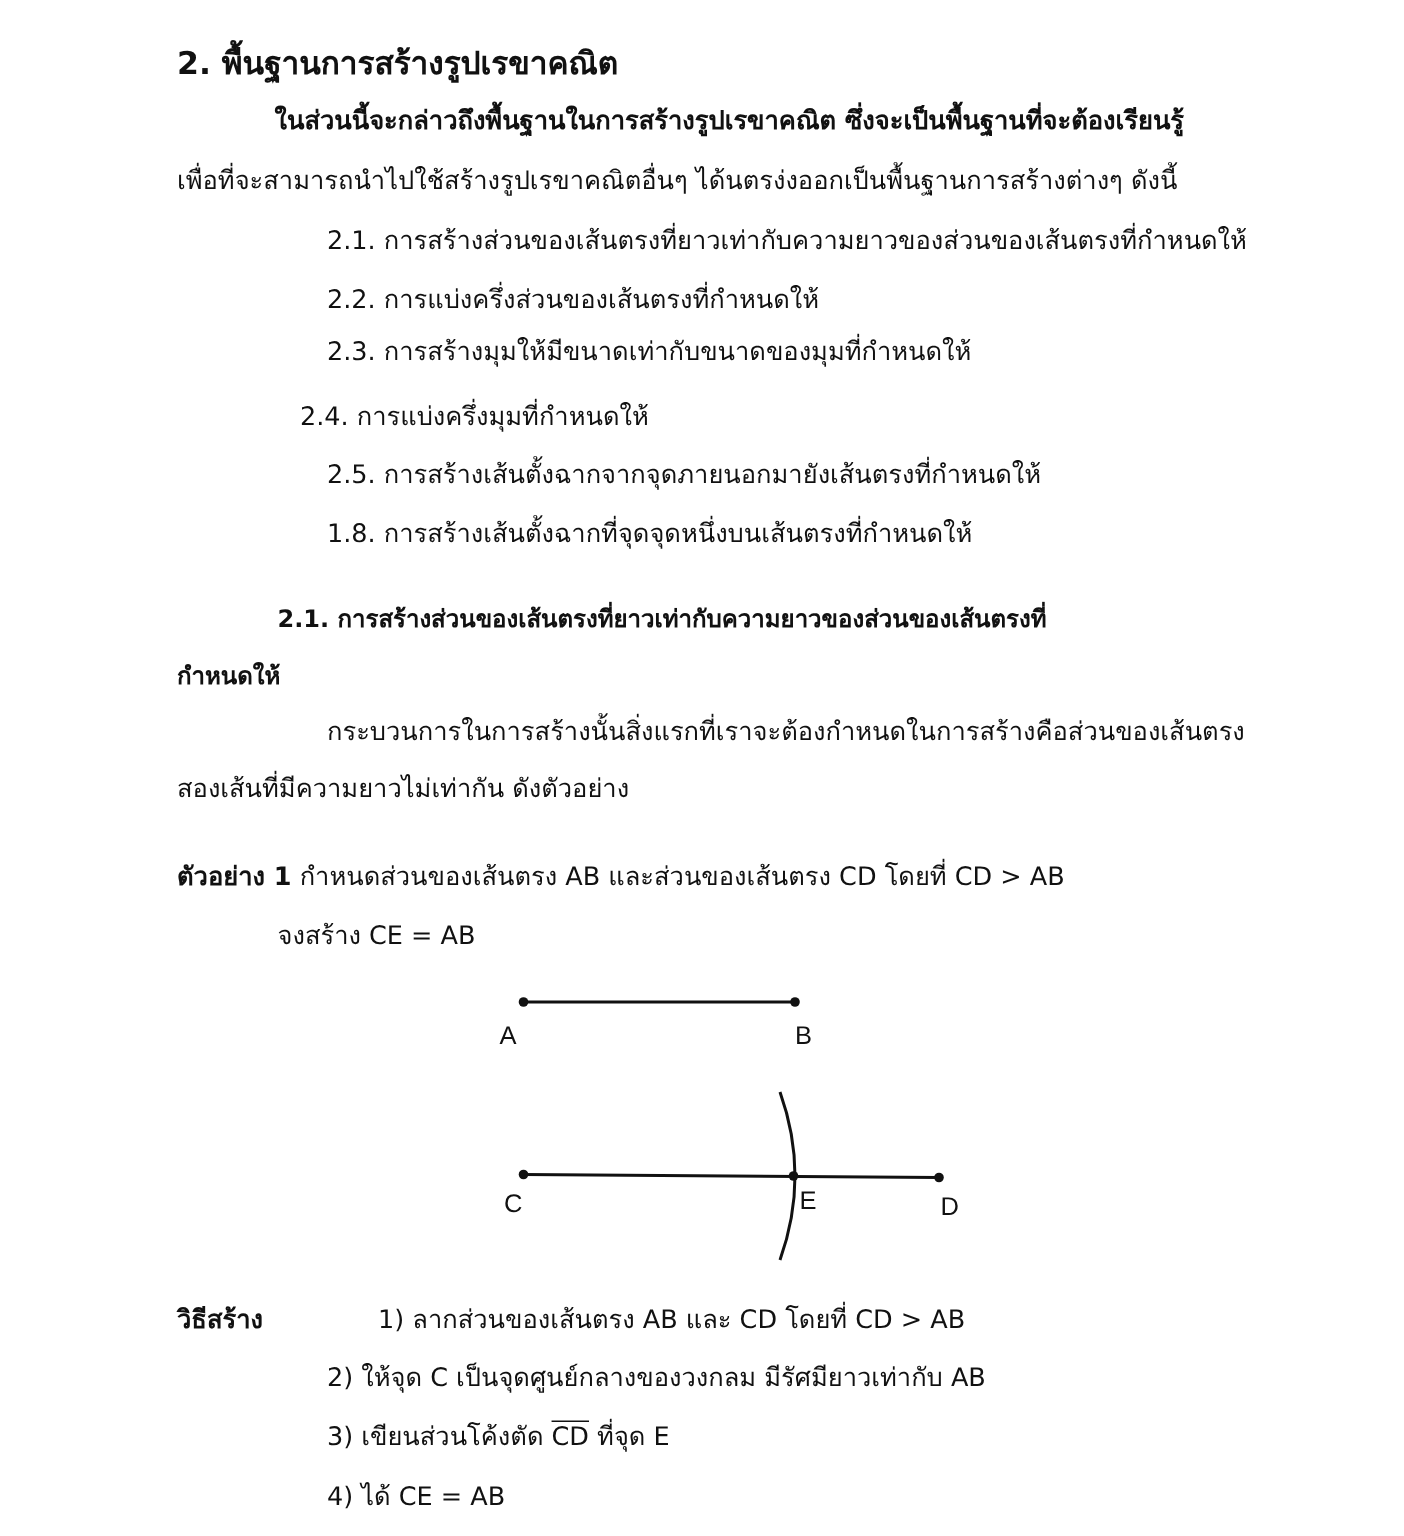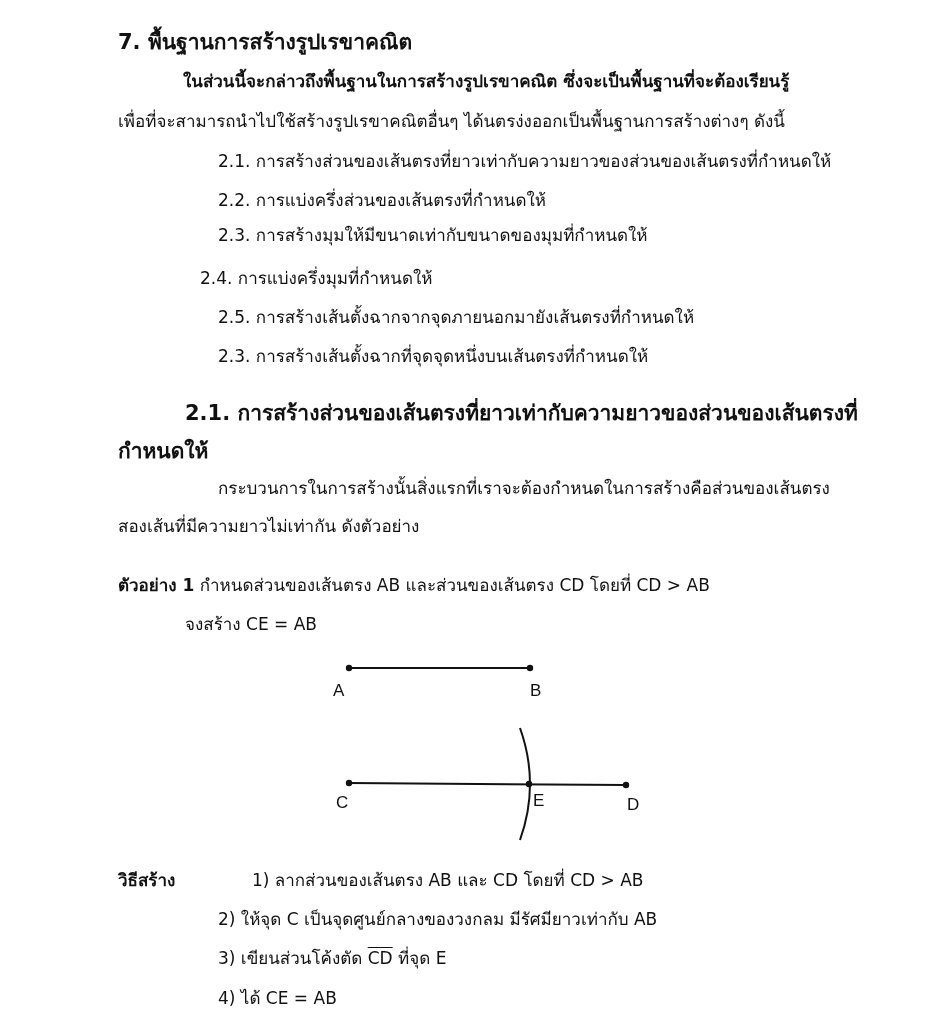--- a/index.html
+++ b/index.html
@@ -3,41 +3,41 @@
   <meta charset="utf-8">
   <style>
     html, body { margin: 0; padding: 0; background: #ffffff; }
     body {
       width: 936px; height: 1024px; position: relative; overflow: hidden;
       font-family: "DejaVu Sans", "Liberation Sans", sans-serif;
       color: #111111;
     }
     .t { position: absolute; white-space: nowrap; font-size: 17px; line-height: 22px; }
     .h1 { font-size: 21px; font-weight: bold; line-height: 28px; }
-    .h2 { font-size: 21px; font-weight: bold; }
+    .h2 { font-size: 16px; font-weight: bold; }
     .b { font-weight: bold; }
     .overline { text-decoration: overline; }
     svg.diagram { position: absolute; left: 0; top: 0; }
     .lbl { font-family: "Liberation Sans", sans-serif; font-size: 17px; fill: #111; }
   </style>
 </head>
 <body>
 
-<div class="t h1" style="left:118px; top:28px;">7. พื้นฐานการสร้างรูปเรขาคณิต</div>
+<div class="t h1" style="left:118px; top:28px;">2. พื้นฐานการสร้างรูปเรขาคณิต</div>
 
 <div class="t" style="left:183px; top:70px;font-weight:bold;">ในส่วนนี้จะกล่าวถึงพื้นฐานในการสร้างรูปเรขาคณิต ซึ่งจะเป็นพื้นฐานที่จะต้องเรียนรู้</div>
 <div class="t" style="left:118px; top:110px;">เพื่อที่จะสามารถนำไปใช้สร้างรูปเรขาคณิตอื่นๆ ได้นตรง่งออกเป็นพื้นฐานการสร้างต่างๆ ดังนี้</div>
 
 <div>
   <div class="t" style="left:218px; top:150px;">2.1. การสร้างส่วนของเส้นตรงที่ยาวเท่ากับความยาวของส่วนของเส้นตรงที่กำหนดให้</div>
   <div class="t" style="left:218px; top:189px;text-align:center;">2.2. การแบ่งครึ่งส่วนของเส้นตรงที่กำหนดให้</div>
   <div class="t" style="left:218px; top:224px;">2.3. การสร้างมุมให้มีขนาดเท่ากับขนาดของมุมที่กำหนดให้</div>
   <div class="t" style="left:200px; top:267px;">2.4. การแบ่งครึ่งมุมที่กำหนดให้</div>
   <div class="t" style="left:218px; top:306px;">2.5. การสร้างเส้นตั้งฉากจากจุดภายนอกมายังเส้นตรงที่กำหนดให้</div>
-  <div class="t" style="left:218px; top:345px;">2.3. การสร้างเส้นตั้งฉากที่จุดจุดหนึ่งบนเส้นตรงที่กำหนดให้</div>
+  <div class="t" style="left:218px; top:345px;">1.8. การสร้างเส้นตั้งฉากที่จุดจุดหนึ่งบนเส้นตรงที่กำหนดให้</div>
 </div>
 
 <div class="t h2" style="left:185px; top:402px;">2.1. การสร้างส่วนของเส้นตรงที่ยาวเท่ากับความยาวของส่วนของเส้นตรงที่</div>
 <div class="t h2" style="left:118px; top:440px;">กำหนดให้</div>
 
 <div class="t" style="left:218px; top:477px;">กระบวนการในการสร้างนั้นสิ่งแรกที่เราจะต้องกำหนดในการสร้างคือส่วนของเส้นตรง</div>
 <div class="t" style="left:118px; top:515px;">สองเส้นที่มีความยาวไม่เท่ากัน ดังตัวอย่าง</div>
 
 <div class="t" style="left:118px; top:574px;">
   <span class="b">ตัวอย่าง 1</span>

